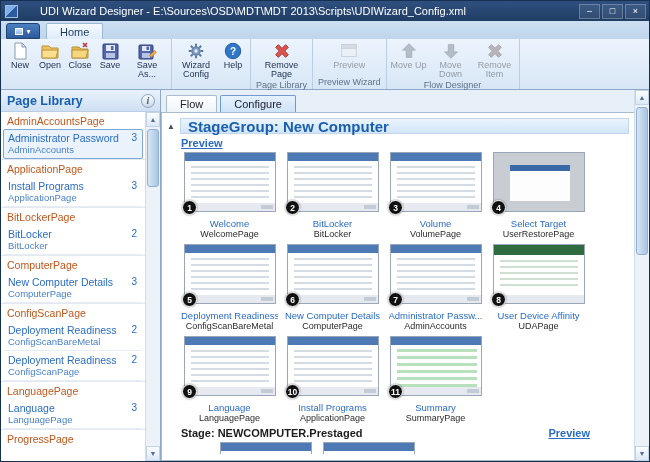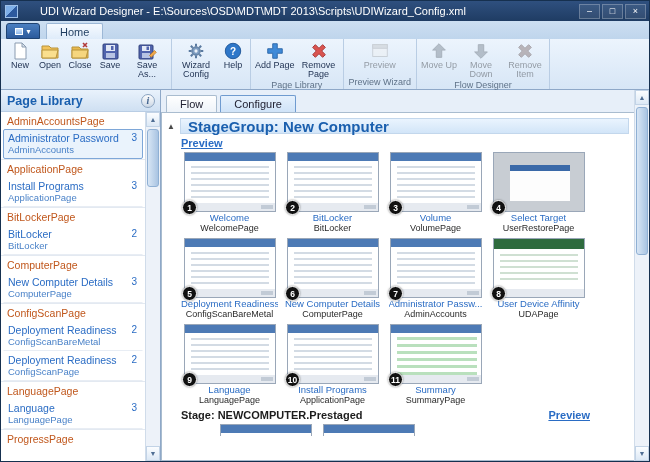--- a/index.html
+++ b/index.html
@@ -89,21 +89,21 @@
       repeating-linear-gradient(#cfe0d2 0 2px, #fff 2px 6px) 6px 15px / 78px 30px no-repeat,
       linear-gradient(#2e6b3e,#2e6b3e) 0 0 / 100% 10px no-repeat,
       #fff; }
   .thumb:nth-child(11) .thumb-img { background:
       linear-gradient(#c2cbd6,#c2cbd6) 76px 52px / 12px 4px no-repeat,
       linear-gradient(#e6eaf0,#e6eaf0) 0 100% / 100% 8px no-repeat,
       repeating-linear-gradient(#b9e0bd 0 3px, #fff 3px 7px) 6px 12px / 80px 38px no-repeat,
       linear-gradient(#4d7ab5,#4d7ab5) 0 0 / 100% 8px no-repeat,
       #fff; }
   .thumb-badge { position:absolute; left:1px; top:48px; width:15px; height:15px; border-radius:50%; background:#111; border:1px solid #fff; box-shadow:0 0 2px rgba(0,0,0,.5); color:#fff; font-size:8.5px; font-weight:bold; display:flex; align-items:center; justify-content:center; z-index:2; }
-  .thumb-title { margin-top:0; max-width:97px; color:#2a6cc4; font-size:9.5px; white-space:nowrap; overflow:hidden; }
+  .thumb-title { margin-top:6px; max-width:97px; color:#2a6cc4; font-size:9.5px; white-space:nowrap; overflow:hidden; }
   .thumb-sub { max-width:97px; color:#2b2b2b; font-size:9px; white-space:nowrap; overflow:hidden; }
   .thumb-grid.partial { height:12px; overflow:hidden; margin-top:3px; margin-left:52px; }
 </style>
 </head>
 <body>
 
 <div class="window">
 
   <div class="titlebar">
     <div class="app-icon"></div>
@@ -204,28 +204,20 @@
           </div>
         </div>
         <div class="rg-label"></div>
       </div>
 
       <div class="ribbon-group">
         <div class="rg-buttons">
           <div class="ribbon-btn">
             <span class="ricon">
               <svg width="20" height="20" viewBox="0 0 22 22">
-                  <path d="M8.5 3h5v5.5H19v5h-5.5V19h-5v-5.5H3v-5h5.5z" fill="#3f8ad8" stroke="#2a64a8"></path>
-                </svg>
-            </span>
-            <span class="rlbl">Add Page</span>
-          </div>
-          <div class="ribbon-btn">
-            <span class="ricon">
-              <svg width="20" height="20" viewBox="0 0 22 22">
                   <path d="M4 7l3-3 4 4 4-4 3 3-4 4 4 4-3 3-4-4-4 4-3-3 4-4z" fill="#d9534f" stroke="#a23333"></path>
                 </svg>
             </span>
             <span class="rlbl">Remove Page</span>
           </div>
         </div>
         <div class="rg-label">Page Library</div>
       </div>
 
       <div class="ribbon-group">

